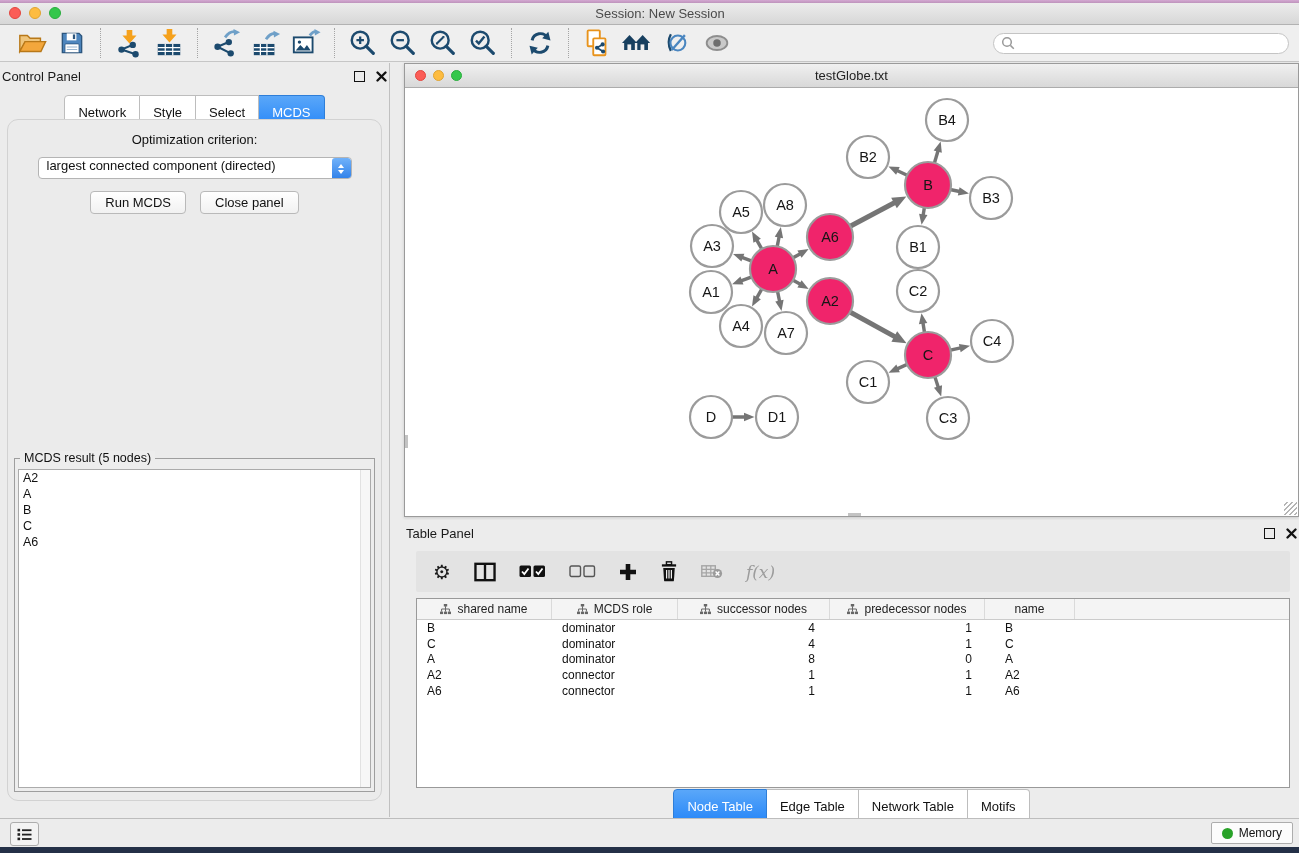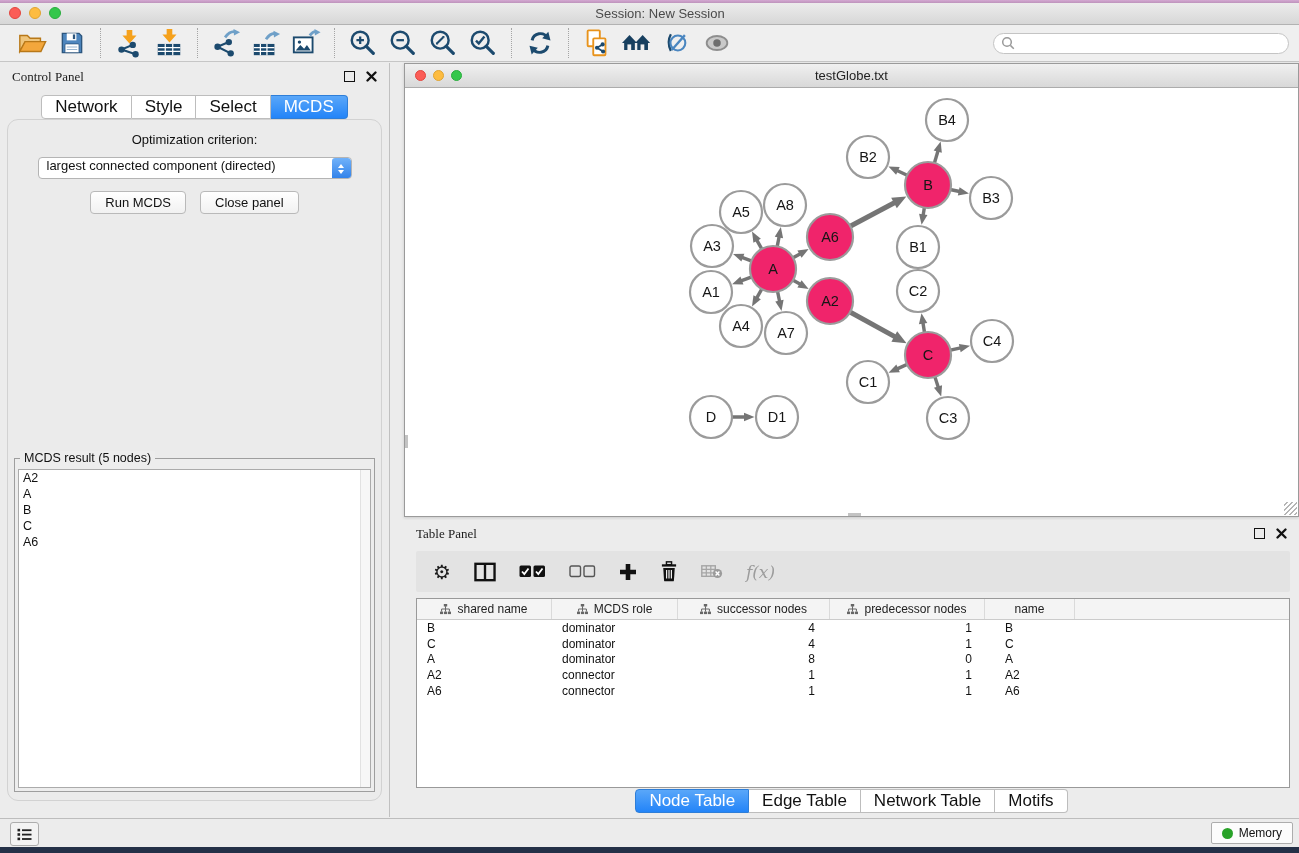--- a/index.html
+++ b/index.html
@@ -18,26 +18,26 @@
   .title-text{text-align:center;line-height:21px;font-size:13px;color:#4A4A4A;margin-left:21px;}
   
   #toolbar{position:absolute;top:25px;left:0;right:0;height:37px;background:#EFEFEF;border-bottom:1px solid #C6C6C6;
            display:flex;align-items:center;padding:0 10px 0 12px;box-sizing:border-box;}
   .tb-btn{width:34px;height:32px;display:flex;align-items:center;justify-content:center;flex:0 0 auto;margin:0 3px;}
   .tb-sep{height:30px;border-left:1px dotted #A5A5A5;margin:0 8px;flex:0 0 auto;}
   #search-wrap{margin-left:auto;width:296px;height:21px;border:1px solid #C4C4C4;border-radius:11px;background:#fff;
                display:flex;align-items:center;padding-left:7px;box-sizing:border-box;}
   #search-input{border:none;outline:none;flex:1;font-size:12px;background:transparent;font-family:"Liberation Sans",sans-serif;}
   
-  .panel-header{height:27px;display:flex;align-items:center;padding:0 12px;font-family:Liberation Serif, serif;}
+  .panel-header{height:27px;display:flex;align-items:center;padding:0 2px;}
   .panel-title{font-size:13px;color:#1A1A1A;flex:1;}
   .panel-icons{display:flex;align-items:center;gap:11px;}
   .float-icon{width:9px;height:9px;border:1.5px solid #111;}
   
-  .seg{height:20px;line-height:20px;padding:1px 13px;font-size:17px;background:#fff;border:1px solid #BDBDBD;border-left:none;color:#111;cursor:default;}
+  .seg{height:20px;line-height:20px;padding:7px 13px;font-size:13px;background:#fff;border:1px solid #BDBDBD;border-left:none;color:#111;cursor:default;}
   .seg:first-child{border-left:1px solid #BDBDBD;border-radius:4px 0 0 4px;}
   .seg:last-child{border-radius:0 4px 4px 0;}
   .seg.active{background:linear-gradient(#5AA7F9,#2384F8);border-color:#2E7ED8;color:#fff;}
   
   #control-panel{position:absolute;left:0;top:63px;width:390px;height:754px;background:#ECECEC;border-right:1px solid #C0C0C0;box-sizing:border-box;}
   #cp-tabs{position:absolute;left:0;right:0;top:32px;display:flex;justify-content:center;}
   .cp-content{position:absolute;left:7px;right:7px;top:56px;bottom:16px;background:#EBEBEB;border:1px solid #D2D2D2;border-radius:11px;}
   .opt-label{margin-top:12px;text-align:center;font-size:13px;color:#111;}
   .select{position:relative;margin:10px auto 0;width:314px;height:22px;background:#fff;border:1px solid #B4B4B4;border-radius:4px;box-sizing:border-box;display:flex;align-items:flex-start;overflow:hidden;}
   .select-value{flex:1;font-size:13px;padding-left:8px;color:#111;white-space:nowrap;}

